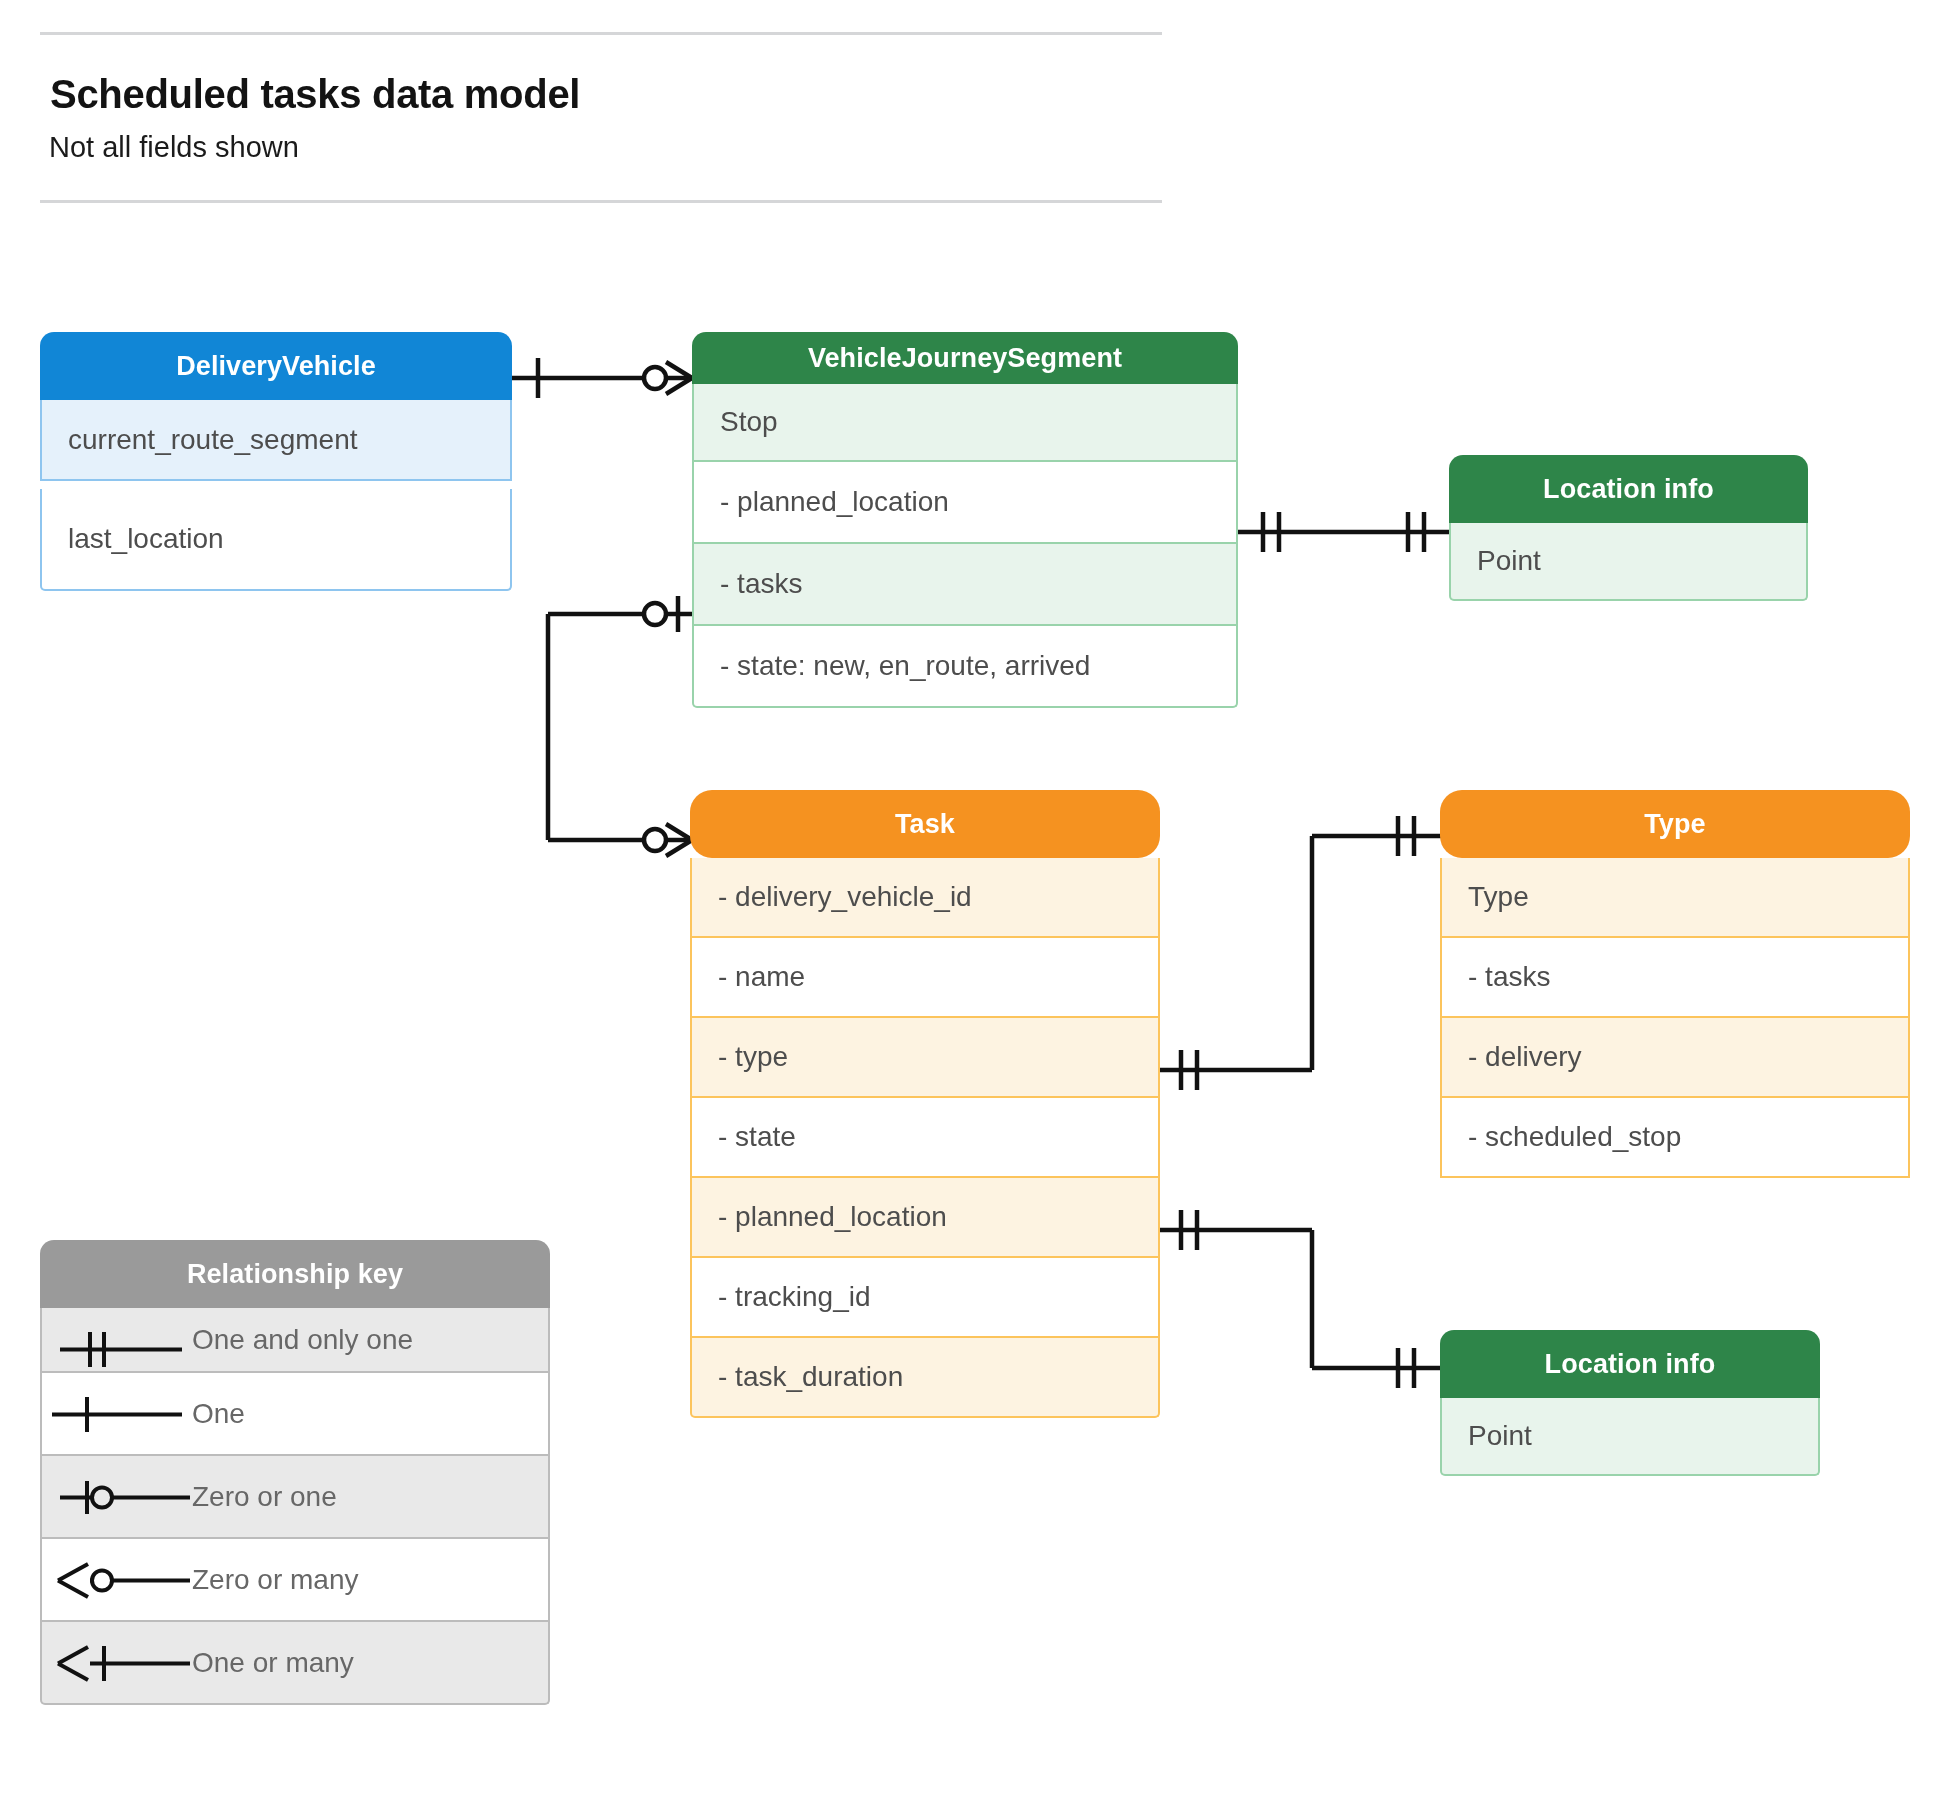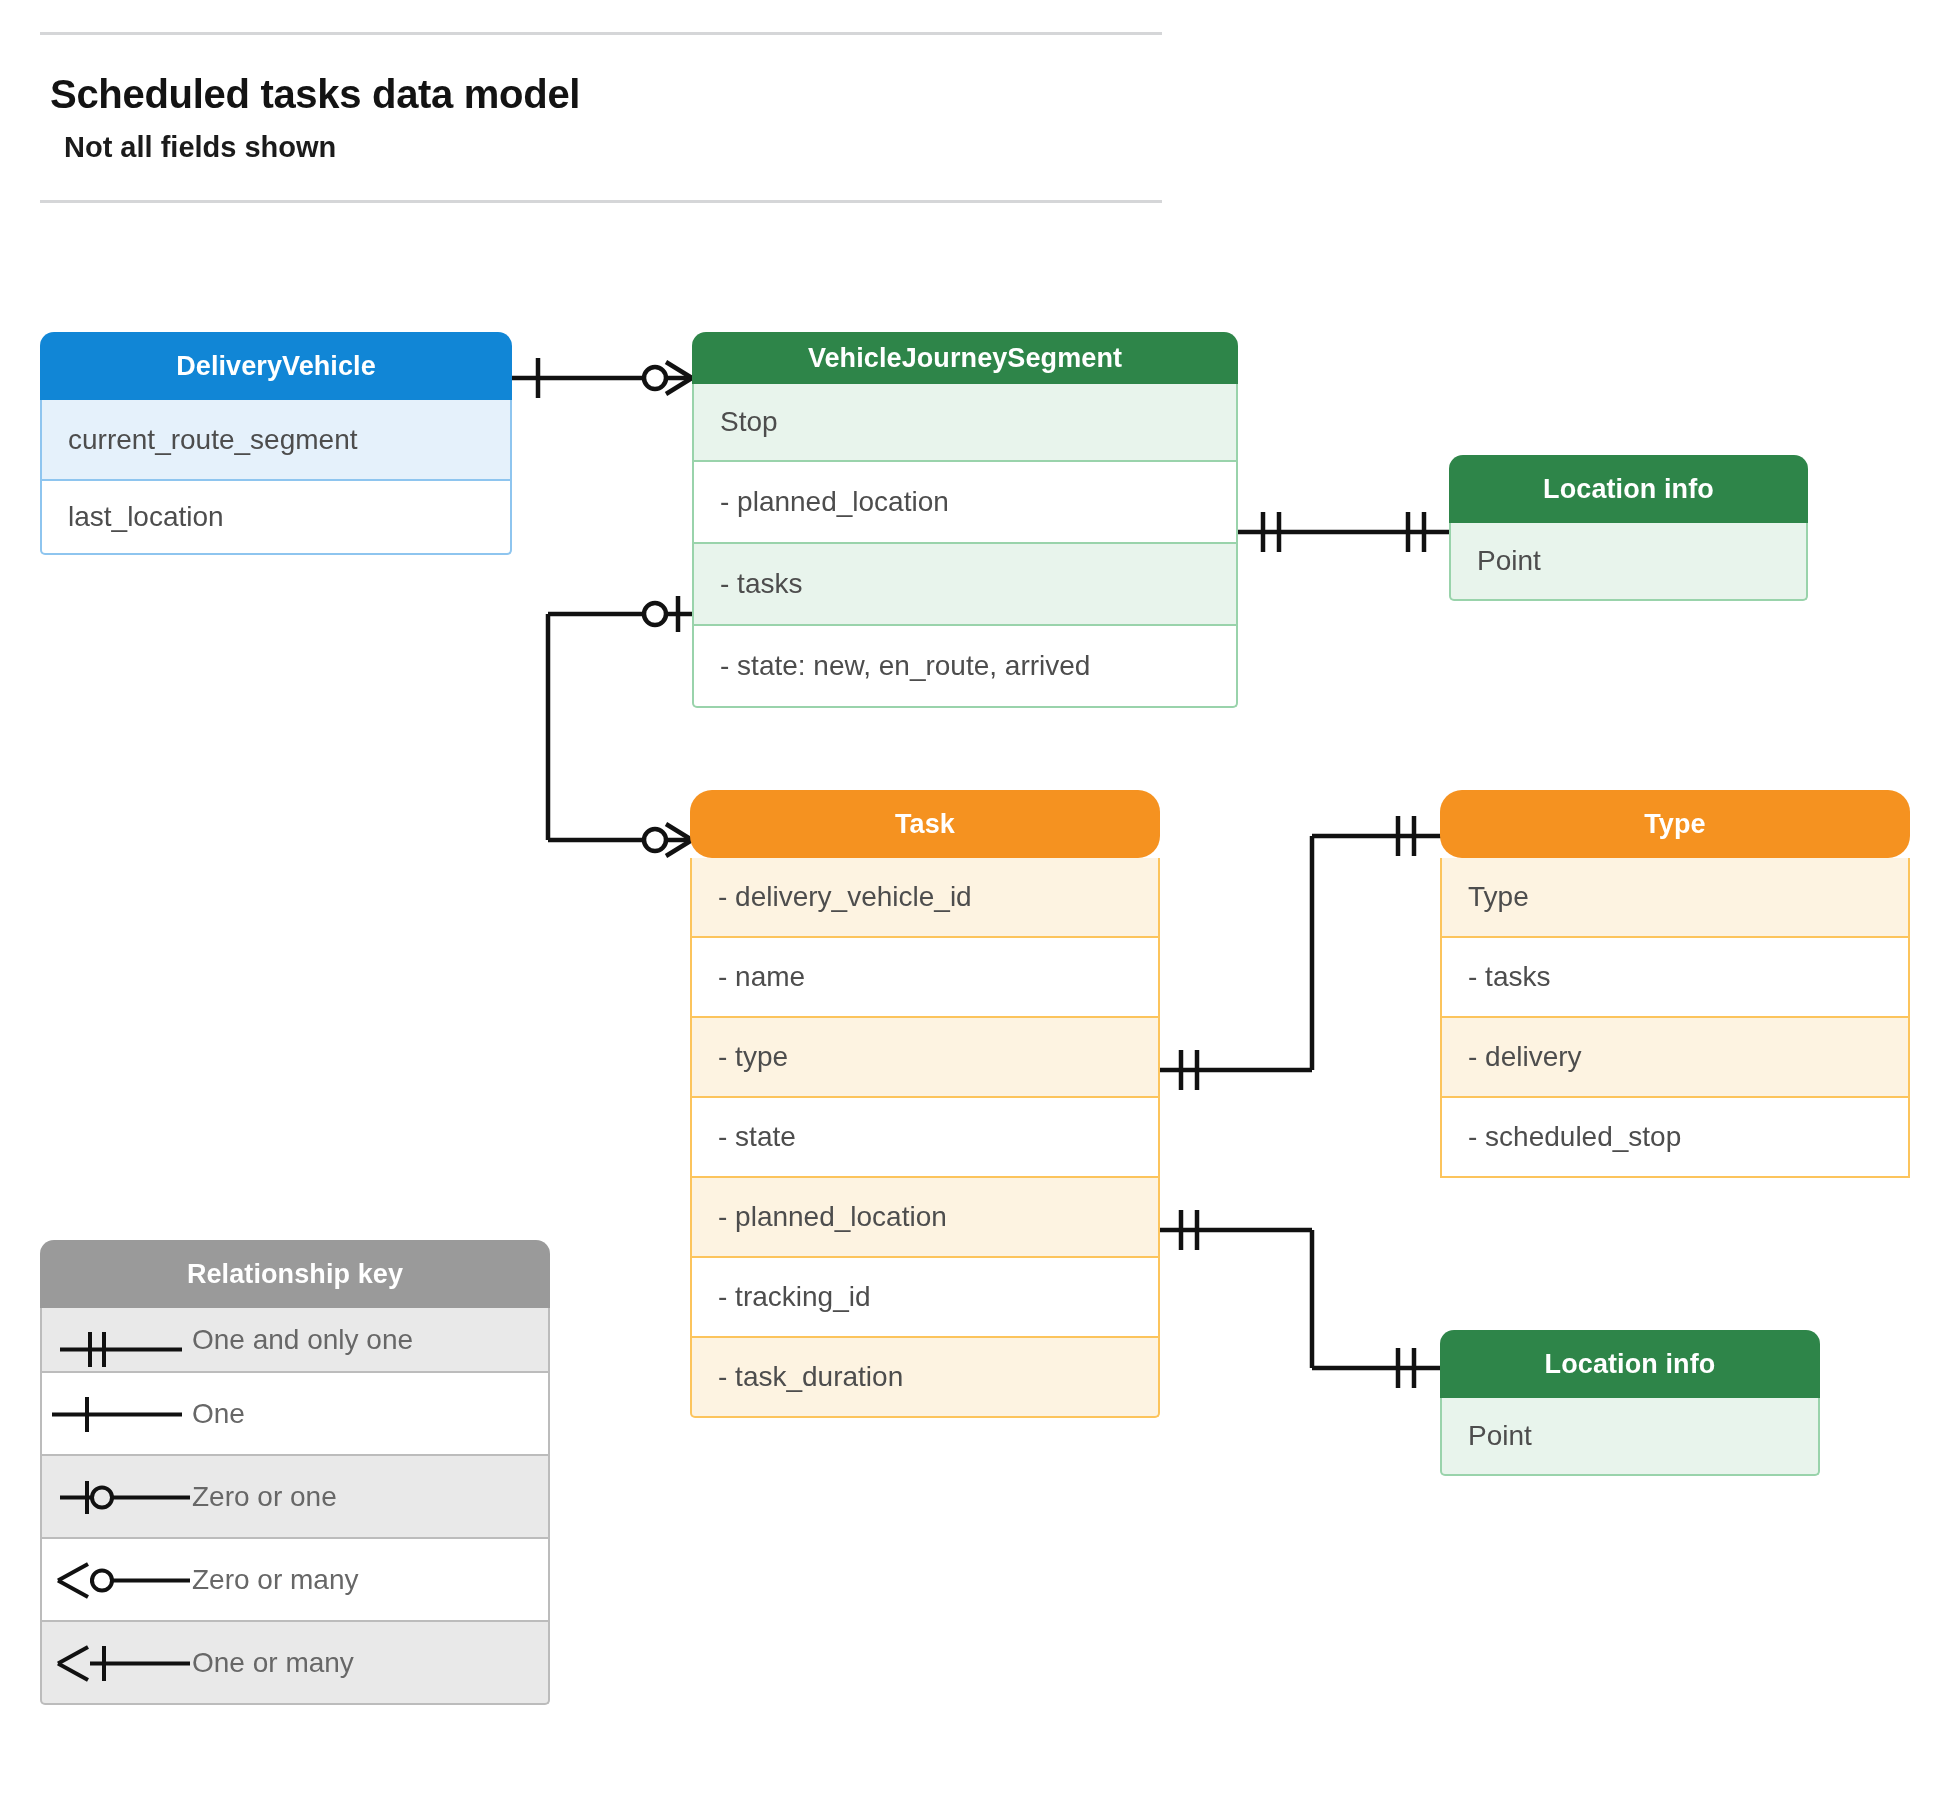--- a/index.html
+++ b/index.html
@@ -14,22 +14,22 @@
   
   .hdr-rule { position: absolute; left: 40px; width: 1122px; height: 3px; background: #d5d6d8; }
   .hdr-rule.top { top: 32px; }
   .hdr-rule.bot { top: 200px; }
   .page-title {
     position: absolute; left: 50px; top: 72px;
     font-size: 40px; font-weight: bold; color: #131313; letter-spacing: -0.3px;
     white-space: nowrap;
   }
   .page-subtitle {
-    position: absolute; left: 64px; top: 131px;
-    font-size: 29px; font-weight: bold; color: #1b1b1b; white-space: nowrap;
+    position: absolute; left: 49px; top: 131px;
+    font-size: 29px; font-weight: normal; color: #1b1b1b; white-space: nowrap;
   }
 
   
   .entity { position: absolute; }
   .entity .ehdr {
     border-radius: 14px 14px 0 0;
     color: #ffffff; font-size: 27px; font-weight: bold;
     display: flex; align-items: center; justify-content: center;
     text-align: center; letter-spacing: 0.1px;
   }
@@ -123,21 +123,21 @@
       <line x1="1181" y1="1210" x2="1181" y2="1250"></line>
       <line x1="1197" y1="1210" x2="1197" y2="1250"></line>
       <line x1="1398" y1="1348" x2="1398" y2="1388"></line>
       <line x1="1414" y1="1348" x2="1414" y2="1388"></line>
     </g>
   </svg>
 
   <div class="entity t-blue" style="left:40px; top:332px; width:472px;">
     <div class="ehdr" style="height:68px;">DeliveryVehicle</div>
     <div class="erow alt" style="height:81px;">current_route_segment</div>
-    <div class="erow plain last" style="height:74px;">last_location</div>
+    <div class="erow plain last" style="height:102px;margin-top:8px;">last_location</div>
   </div>
 
   <div class="entity t-green" style="left:692px; top:332px; width:546px;">
     <div class="ehdr" style="height:52px;">VehicleJourneySegment</div>
     <div class="erow alt" style="height:78px;">Stop</div>
     <div class="erow plain" style="height:82px;">-  planned_location</div>
     <div class="erow alt" style="height:82px;">- tasks</div>
     <div class="erow plain last" style="height:82px;">- state: new, en_route, arrived</div>
   </div>
 

